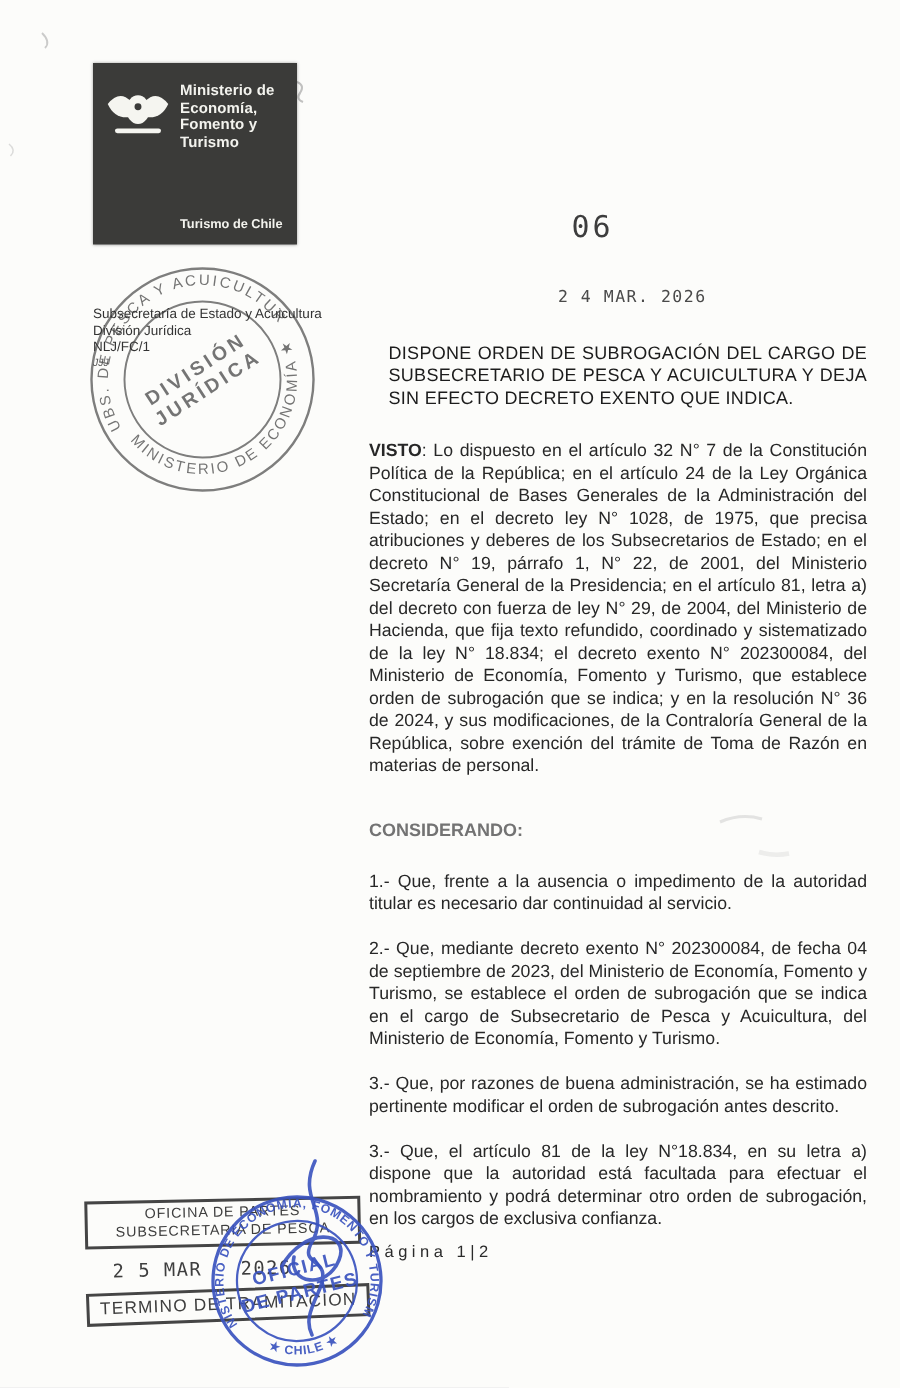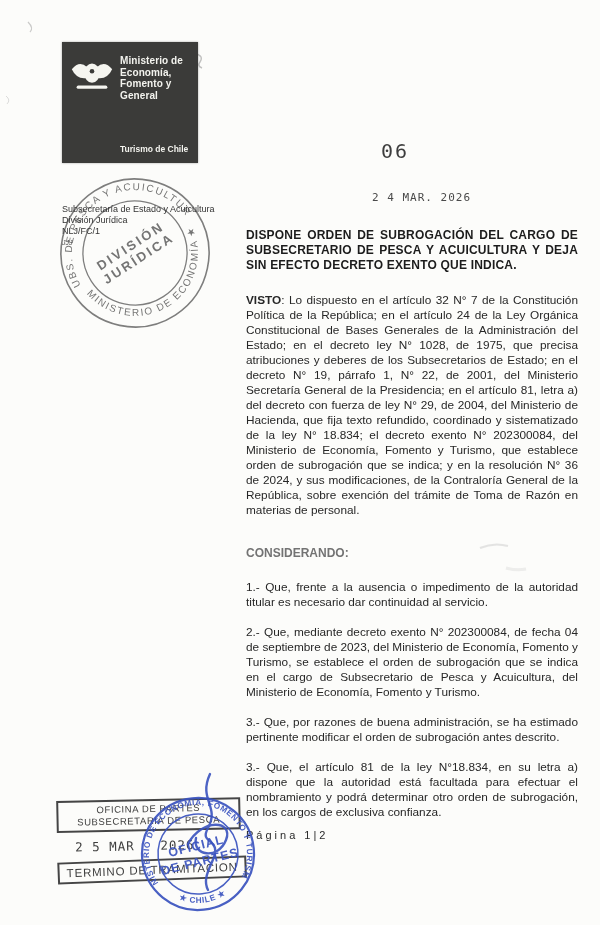--- a/index.html
+++ b/index.html
@@ -24,22 +24,22 @@
   .division-stamp{position:absolute;left:47px;top:165px;width:176px;height:176px;
         transform:rotate(-33deg);opacity:.78;z-index:2;}
   .division-stamp text{fill:#4f4f4f;font-family:"Liberation Sans",sans-serif;}
   .arc-text{font-size:10px;letter-spacing:1.6px;}
   .center-text{font-size:13px;font-weight:bold;letter-spacing:2.5px;text-anchor:middle;}
   
   .reference{position:absolute;left:62px;top:204px;z-index:3;font-size:9px;line-height:11px;color:#333;}
   .reference .r4{font-size:7px;font-style:italic;color:#555;}
   
   .col{position:absolute;left:246px;top:228px;width:332px;z-index:1;}
-  .title{font-weight:bold;font-size:12px;line-height:15px;letter-spacing:.2px;
-        text-align:justify;text-align-last:left;color:#1c1c1c;}
+  .title{font-weight:normal;font-size:12px;line-height:15px;letter-spacing:.2px;
+        text-align:justify;text-align-last:left;color:#1c1c1c;margin-left:13px;}
   .para{font-size:11.8px;line-height:15px;text-align:justify;text-align-last:left;
         margin:0;color:#272727;}
   .visto{margin-top:20px;}
   .b{font-weight:bold;}
   .considerando{margin-top:28px;font-weight:bold;font-size:12px;color:#737373;}
   .item1{margin-top:20px;}
   .item{margin-top:15px;}
   .page-num{margin-top:9px;text-align:left;font-size:11px;letter-spacing:3px;color:#2a2a2a;}
   
   .oficina{position:absolute;left:57px;top:799px;z-index:2;color:#3e3e3e;transform:rotate(-1.2deg);}
@@ -79,21 +79,21 @@
         <path d="M4 13 Q12 3 20 11 L20 22 Q9 24 4 13 Z"></path>
         <path d="M46 13 Q38 3 30 11 L30 22 Q41 24 46 13 Z"></path>
         <rect x="9" y="30" width="32" height="3.4" rx="1.7"></rect>
       </g>
       <circle cx="25" cy="15" r="2.4" fill="#3b3b39"></circle>
     </svg>
     <div class="ministry">
       <div>Ministerio de</div>
       <div>Economía,</div>
       <div>Fomento y</div>
-      <div>General</div>
+      <div>Turismo</div>
     </div>
     <div class="gob">Turismo de Chile</div>
   </div>
 
   <div class="doc-number">06</div>
   <div class="date-top">2 4 MAR. 2026</div>
 
   <svg class="division-stamp" viewBox="0 0 176 176">
     <circle cx="88" cy="88" r="74" fill="none" stroke="#5b5b5b" stroke-width="1.6"></circle>
     <circle cx="88" cy="88" r="52" fill="none" stroke="#5b5b5b" stroke-width="1.3"></circle>

